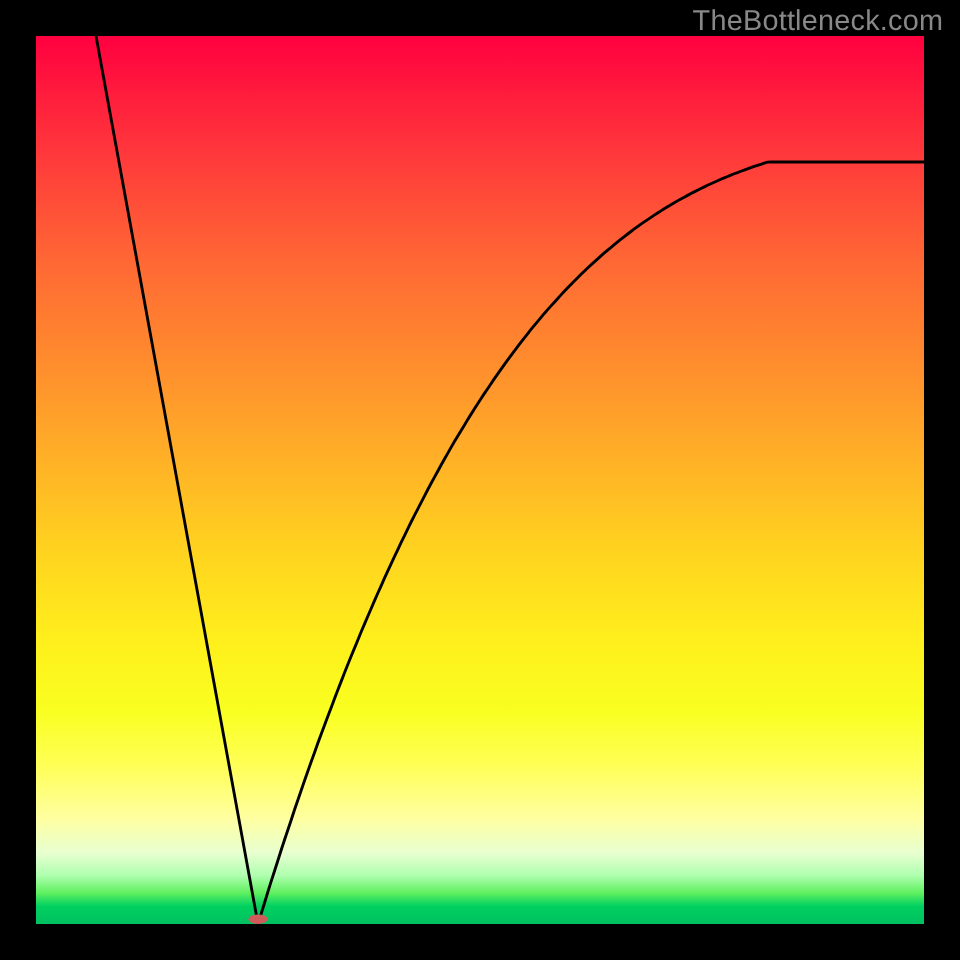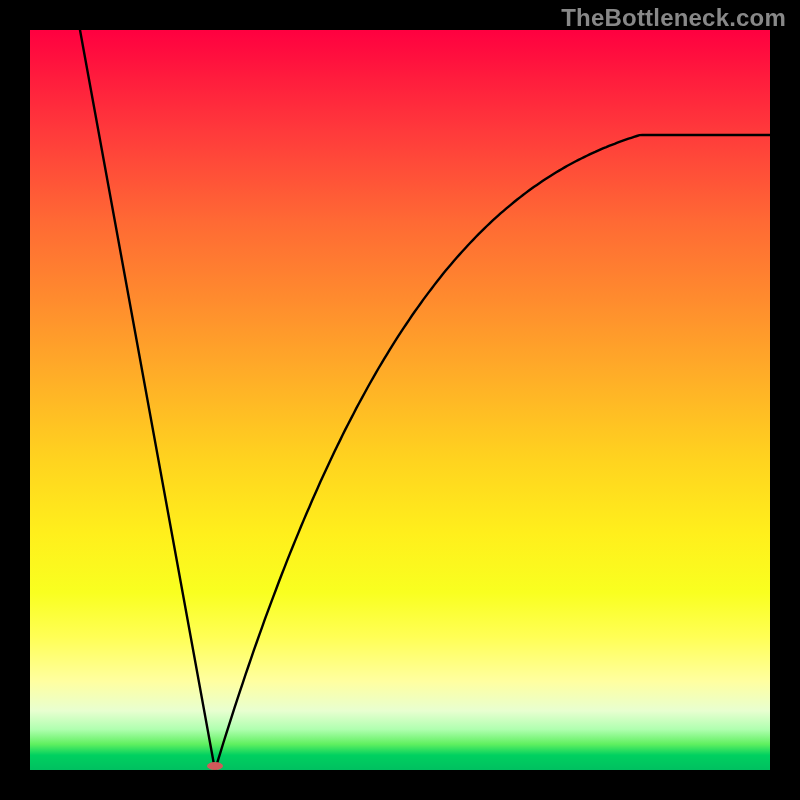--- a/index.html
+++ b/index.html
@@ -45,21 +45,21 @@
   svg.curve {
     position: absolute;
     inset: 0;
   }
   .watermark {
     position: absolute;
     top: 4px;
     right: 14px;
     color: #888;
     font-size: 24px;
-    font-weight: 700;
+    font-weight: 400;
     letter-spacing: 0.2px;
   }
 </style>
 </head>
 <body>
 
 <div class="watermark">TheBottleneck.com</div>
 
 <div class="frame">
   <div class="gradient"></div>

